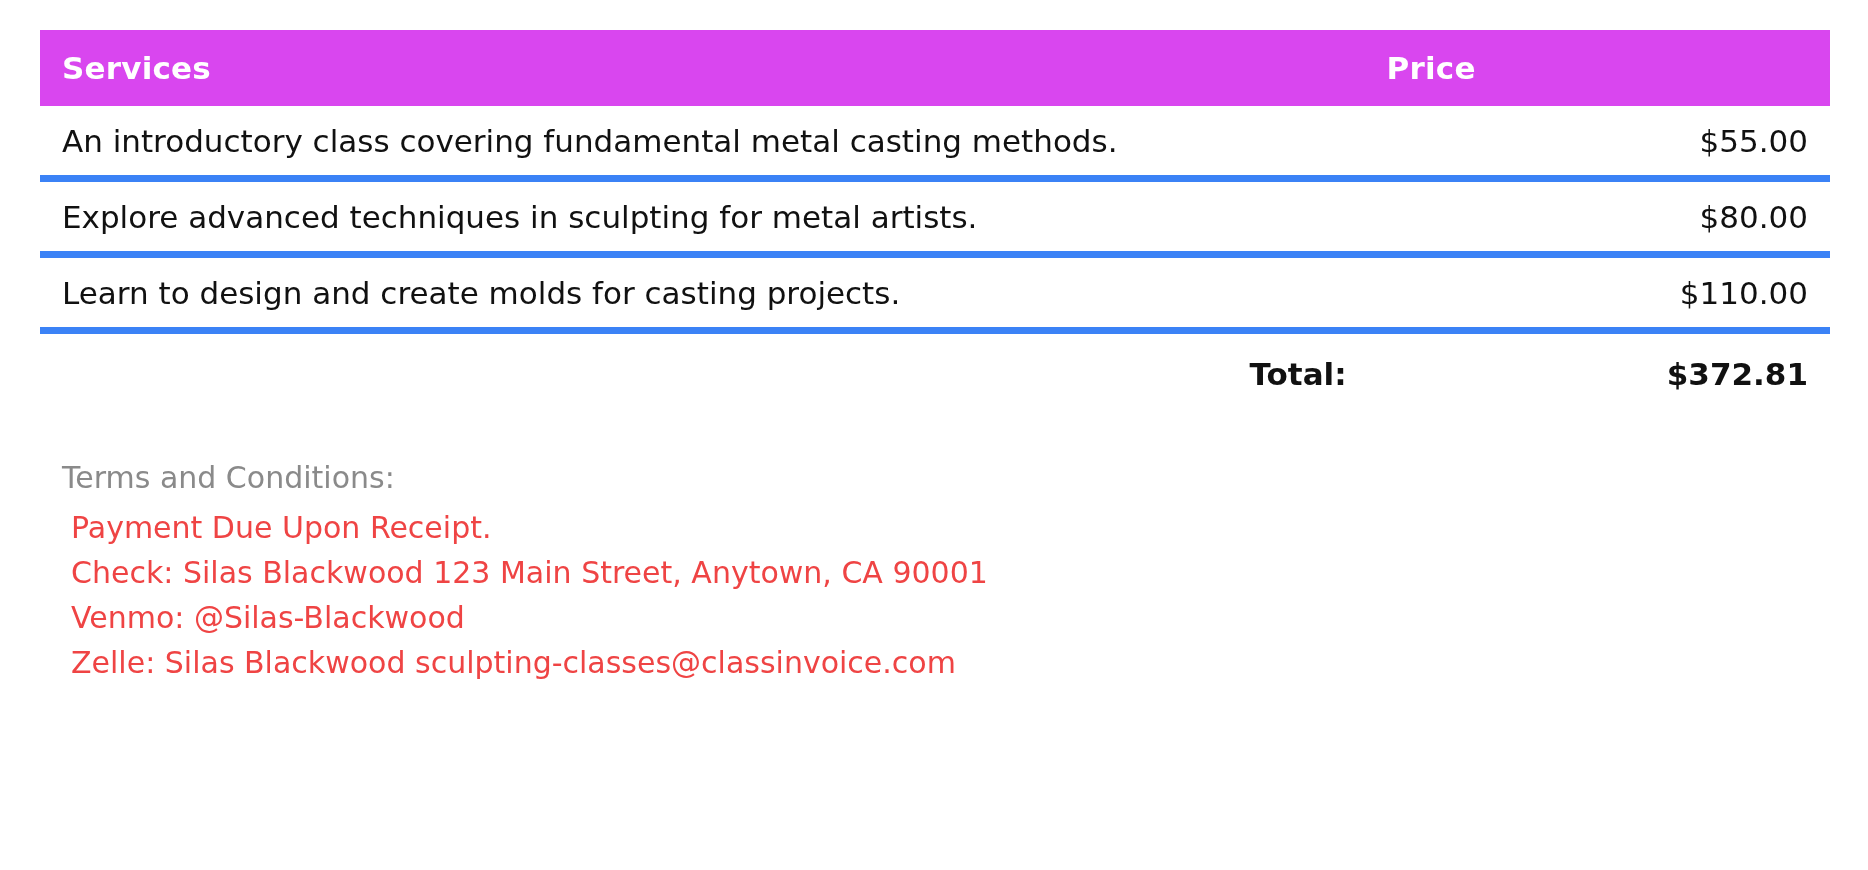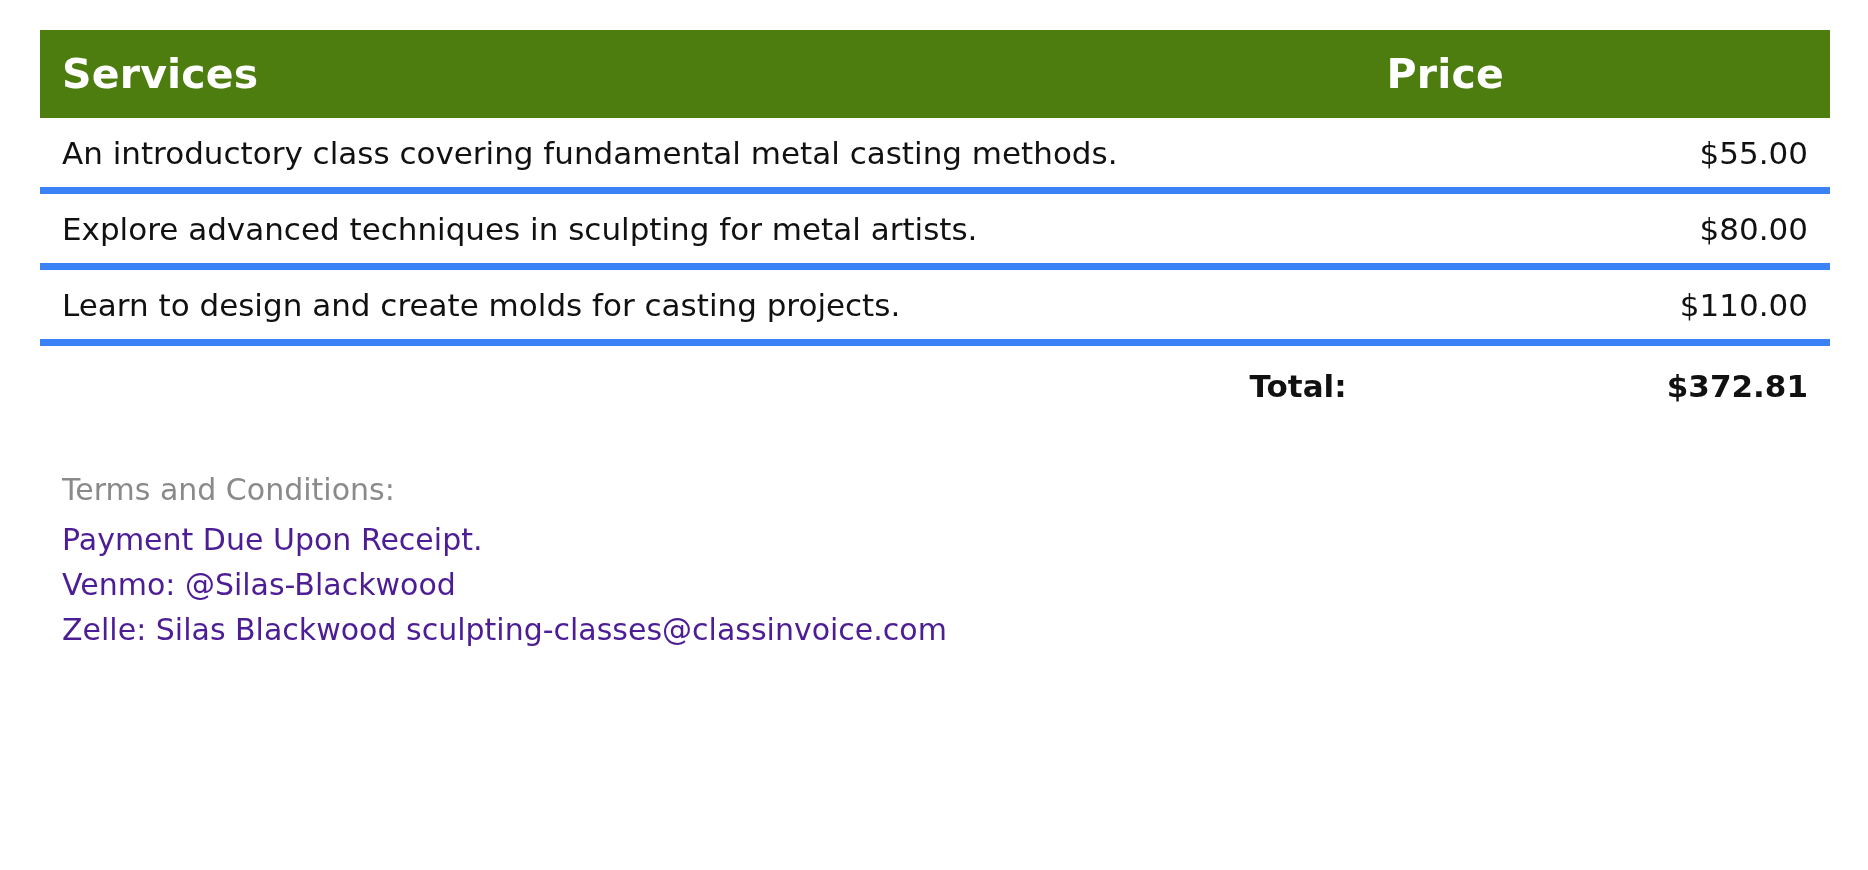--- a/index.html
+++ b/index.html
@@ -20,23 +20,23 @@
     height: 870px;
     box-sizing: border-box;
     padding: 30px 40px 0 40px;
   }
   table.services {
     width: 1790px;
     border-collapse: collapse;
     table-layout: fixed;
   }
   table.services thead th {
-    background: #4d7c0f;
+    background: #d946ef;
     color: #ffffff;
-    font-size: 41px;
+    font-size: 31px;
     font-weight: bold;
     padding: 20px 22px;
     text-align: left;
     letter-spacing: 0.2px;
   }
   table.services thead th.price-col {
     text-align: left;
   }
   table.services tbody td {
     font-size: 31px;
@@ -65,22 +65,23 @@
     margin-top: 52px;
     padding-left: 22px;
   }
   .terms-title {
     font-size: 30px;
     color: #8a8a8a;
     margin-bottom: 10px;
   }
   .terms-line {
     font-size: 30px;
-    color: #4c1d95;
+    color: #ef4444;
     line-height: 1.5;
+    margin-left: 9px;
   }
 </style>
 </head>
 <body>
 
 <div class="invoice">
 
   <table class="services">
     <colgroup>
       <col style="width:74%">
@@ -108,17 +109,18 @@
       <tr class="total-row">
         <td class="total-label">Total:</td>
         <td class="price-cell">$372.81</td>
       </tr>
     </tbody>
   </table>
 
   <div class="terms">
     <div class="terms-title">Terms and Conditions:</div>
     <div class="terms-line">Payment Due Upon Receipt.</div>
+    <div class="terms-line">Check: Silas Blackwood 123 Main Street, Anytown, CA 90001</div>
     <div class="terms-line">Venmo: @Silas-Blackwood</div>
     <div class="terms-line">Zelle: Silas Blackwood sculpting-classes@classinvoice.com</div>
   </div>
 
 </div>
 
 </body></html>

